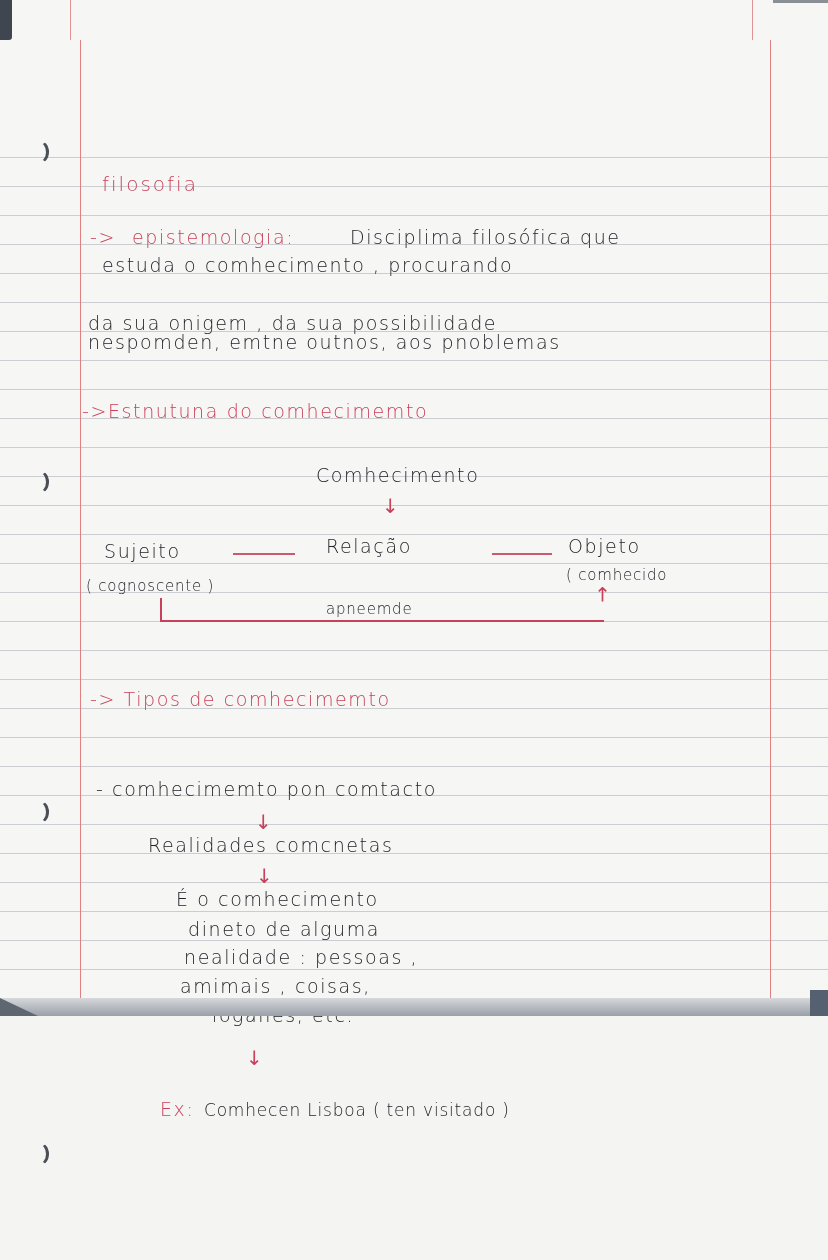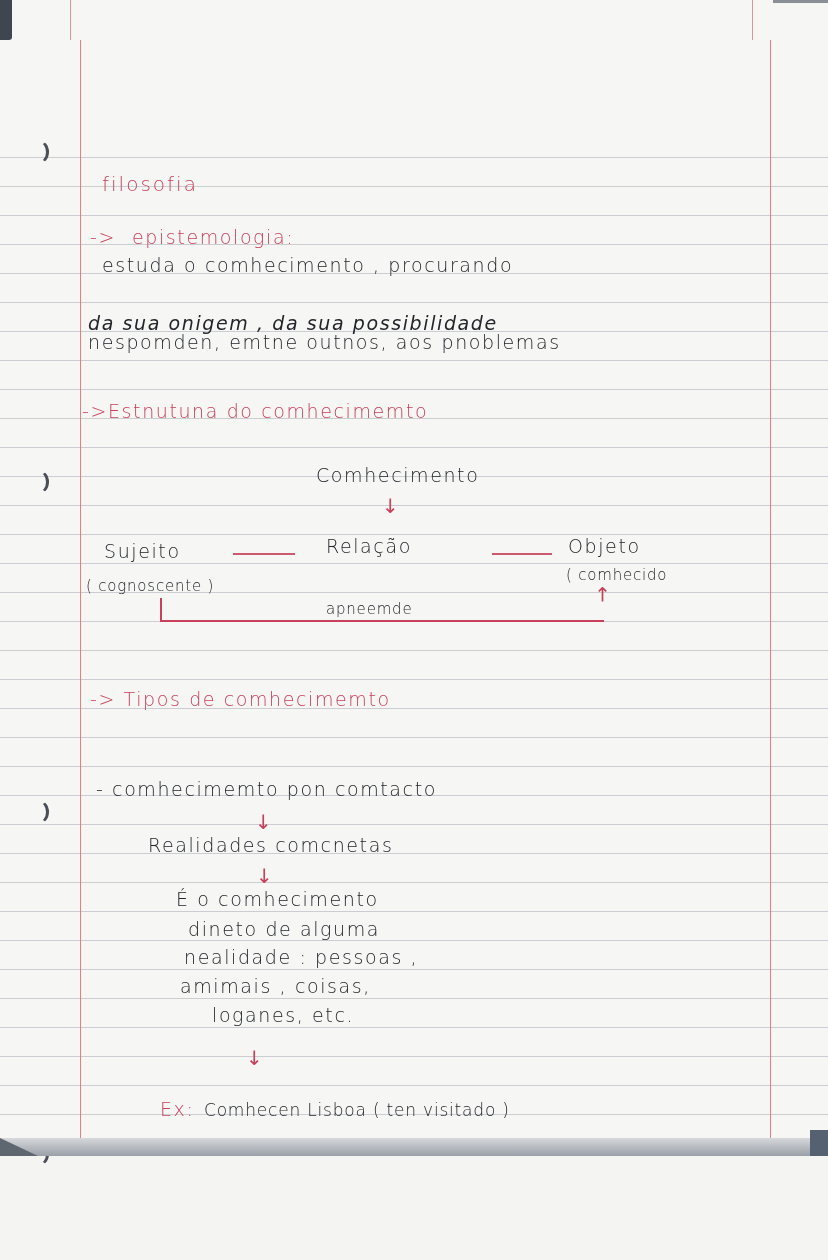--- a/index.html
+++ b/index.html
@@ -2,21 +2,21 @@
 <html><head>
 <meta charset="utf-8">
 <style>
   html, body { margin: 0; padding: 0; }
   body {
     width: 828px; height: 1260px; position: relative; overflow: hidden;
     background: #f4f4f3;
     font-family: "DejaVu Sans", sans-serif;
   }
   .page {
-    position: absolute; left: 0; top: 0; width: 828px; height: 1156px;
+    position: absolute; left: 0; top: 0; width: 828px; height: 1016px;
     background:
       repeating-linear-gradient(to bottom,
         transparent 0px, transparent 28px,
         rgba(150,155,165,0.45) 28px, rgba(150,155,165,0.45) 29px);
     background-position: 0 13px;
     background-color: #f6f6f5;
   }
   .top-blank {
     position: absolute; left: 0; top: 0; width: 828px; height: 136px;
     background: #f6f6f5;
@@ -86,23 +86,24 @@
 
   <div class="punch" style="top:140px;"></div>
   <div class="punch" style="top:470px;"></div>
   <div class="punch" style="top:800px;"></div>
   <div class="punch" style="top:1142px;"></div>
 
   <div class="text red h1" style="left:102px; top:172px;">filosofia</div>
 
   <div class="text red body" style="left:90px; top:226px;">-&gt;</div>
   <div class="text red body" style="left:132px; top:226px;">epistemologia:</div>
+  <div class="text black body" style="left:350px; top:226px;">Disciplima filosófica que</div>
   <div class="text black body" style="left:102px; top:254px;">estuda  o  comhecimento ,  procurando</div>
   <div class="text black body" style="left:88px; top:283px;margin-top:48px;">nespomden,  emtne  outnos,  aos  pnoblemas</div>
-  <div class="text black body" style="left:88px; top:312px;font-style:italic;">da  sua  onigem ,  da  sua  possibilidade</div>
+  <div class="text black body" style="left:88px; top:312px;">da  sua  onigem ,  da  sua  possibilidade</div>
 
   <div class="text red body" style="left:82px; top:400px;">-&gt;Estnutuna  do  comhecimemto</div>
   <div class="text black body" style="left:316px; top:464px;">Comhecimento</div>
   <div class="arrow-down" style="left:382px; top:496px;">↓</div>
 
   <div class="text black body" style="left:104px; top:540px;">Sujeito</div>
   <div class="red-line" style="left:233px; top:553px; width:62px;"></div>
   <div class="text black body" style="left:326px; top:535px;">Relação</div>
   <div class="red-line" style="left:492px; top:553px; width:60px;"></div>
   <div class="text black body" style="left:568px; top:535px;">Objeto</div>

